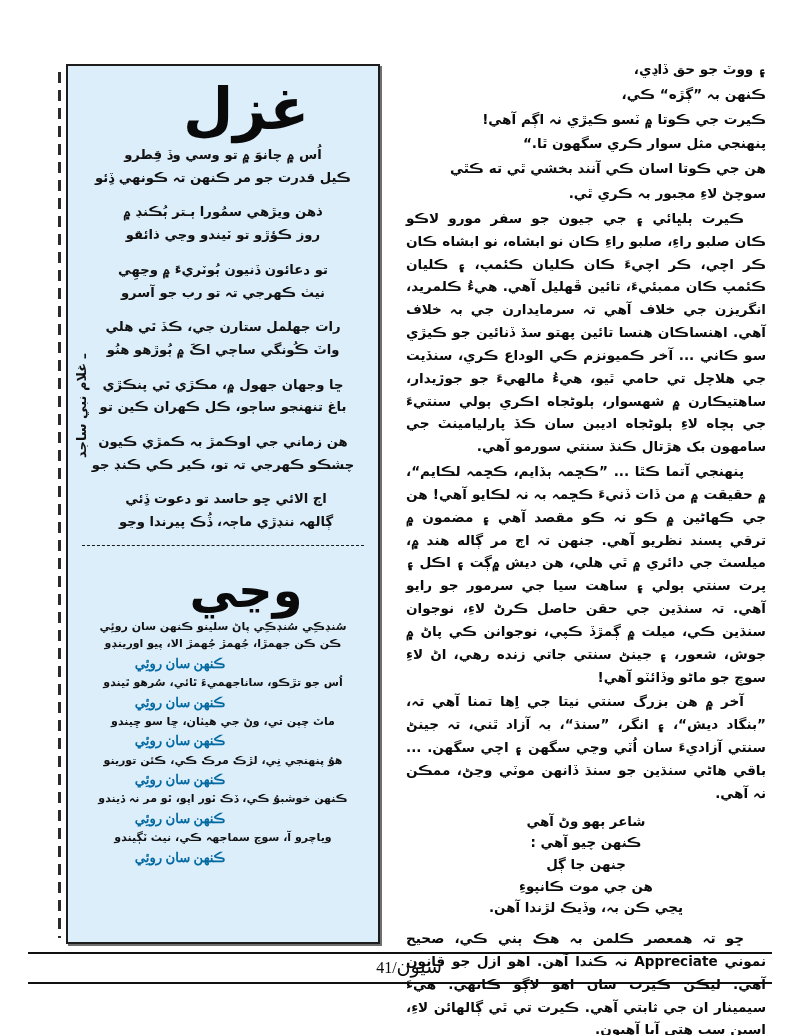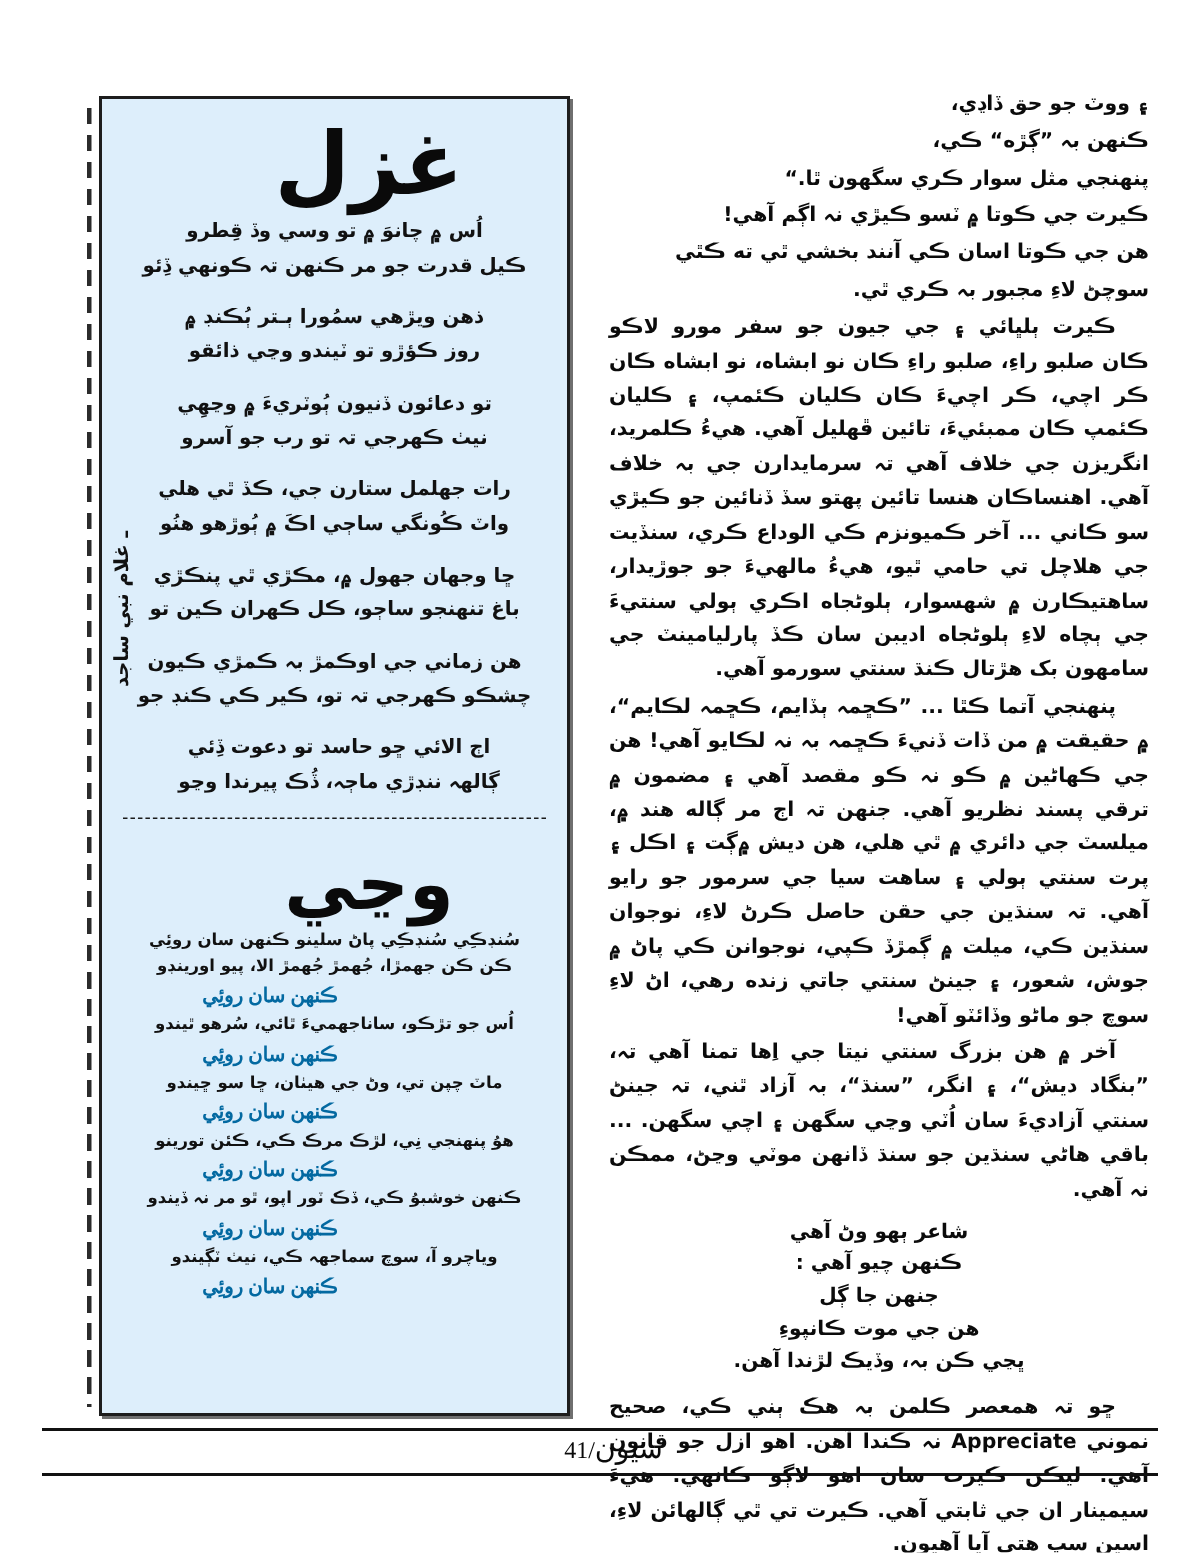--- a/index.html
+++ b/index.html
@@ -272,22 +272,22 @@
       </div>
 
       <div class="vertical-credit">ـ غلام نبي ساجد</div>
 
     </div>
 
     <div class="prose-col">
 
       <p class="prose-p">۽ ووٽ جو حق ڏاڍي،</p>
       <p class="prose-p">ڪنهن بہ ”ڳڙه“ ڪي،</p>
+      <p class="prose-p">ڪيرت جي ڪوتا ۾ ٽسو ڪيڙي نہ اڳم آهي!</p>
       <p class="prose-p">پنهنجي مثل سوار ڪري سگهون ٿا.“</p>
-      <p class="prose-p">ڪيرت جي ڪوتا ۾ ٽسو ڪيڙي نہ اڳم آهي!</p>
       <p class="prose-p">هن جي ڪوتا اسان ڪي آنند بخشي ٿي ته ڪٿي</p>
       <p class="prose-p">سوچڻ لاءِ مجبور بہ ڪري ٿي.</p>
 
       <p class="prose-p indent">ڪيرت ٻلڀائي ۽ جي جيون جو سفر مورو لاڪو ڪان صلبو راءِ، صلبو راءِ ڪان نو ابشاه، نو ابشاه ڪان ڪر اچي، ڪر اچيءَ ڪان ڪليان ڪئمپ، ۽ ڪليان ڪئمپ ڪان ممبئيءَ، تائين ڦهليل آهي. هيءُ ڪلمريد، انگريزن جي خلاف آهي تہ سرمايدارن جي بہ خلاف آهي. اهنساڪان هنسا تائين پهتو سڏ ڏنائين جو ڪيڙي سو ڪاني ... آخر ڪميونزم ڪي الوداع ڪري، سنڏيت جي هلاچل تي حامي ٿيو، هيءُ مالهيءَ جو جوڙيدار، ساهتيڪارن ۾ شهسوار، ٻلوڻجاه اڪري ٻولي سنتيءَ جي ٻچاه لاءِ ٻلوڻجاه اديبن سان ڪڏ پارليامينٽ جي سامهون بک هڙتال ڪنڌ سنتي سورمو آهي.</p>
 
       <p class="prose-p indent">پنهنجي آتما ڪٿا ... ”ڪڇمہ ٻڏايم، ڪڇمہ لڪايم“، ۾ حقيقت ۾ من ڏات ڏنيءَ ڪڇمہ بہ نہ لڪايو آهي! هن جي ڪهاڻين ۾ ڪو نہ ڪو مقصد آهي ۽ مضمون ۾ ترقي پسند نظريو آهي. جنهن تہ اڄ مر ڳاله هند ۾، ميلسٽ جي دائري ۾ ٿي هلي، هن ديش ۾ڳت ۽ اڪل ۽ پرت سنتي ٻولي ۽ ساهت سيا جي سرمور جو رايو آهي. تہ سنڌين جي حقن حاصل ڪرڻ لاءِ، نوجوان سنڌين ڪي، ميلت ۾ ڳمڙڏ ڪپي، نوجوانن ڪي پاڻ ۾ جوش، شعور، ۽ جينڻ سنتي جاتي زنده رهي، اڻ لاءِ سوچ جو ماڻو وڏائٽو آهي!</p>
 
       <p class="prose-p indent">آخر ۾ هن بزرگ سنتي نيتا جي اِها تمنا آهي تہ، ”بنگاد ديش“، ۽ انگر، ”سنڌ“، بہ آزاد ٿني، تہ جينڻ سنتي آزاديءَ سان اُٽي وڃي سگهن ۽ اچي سگهن. ... باقي هاڻي سنڌين جو سنڌ ڏانهن موٽي وڃڻ، ممڪن نہ آهي.</p>
 
       <div class="verse-block">

